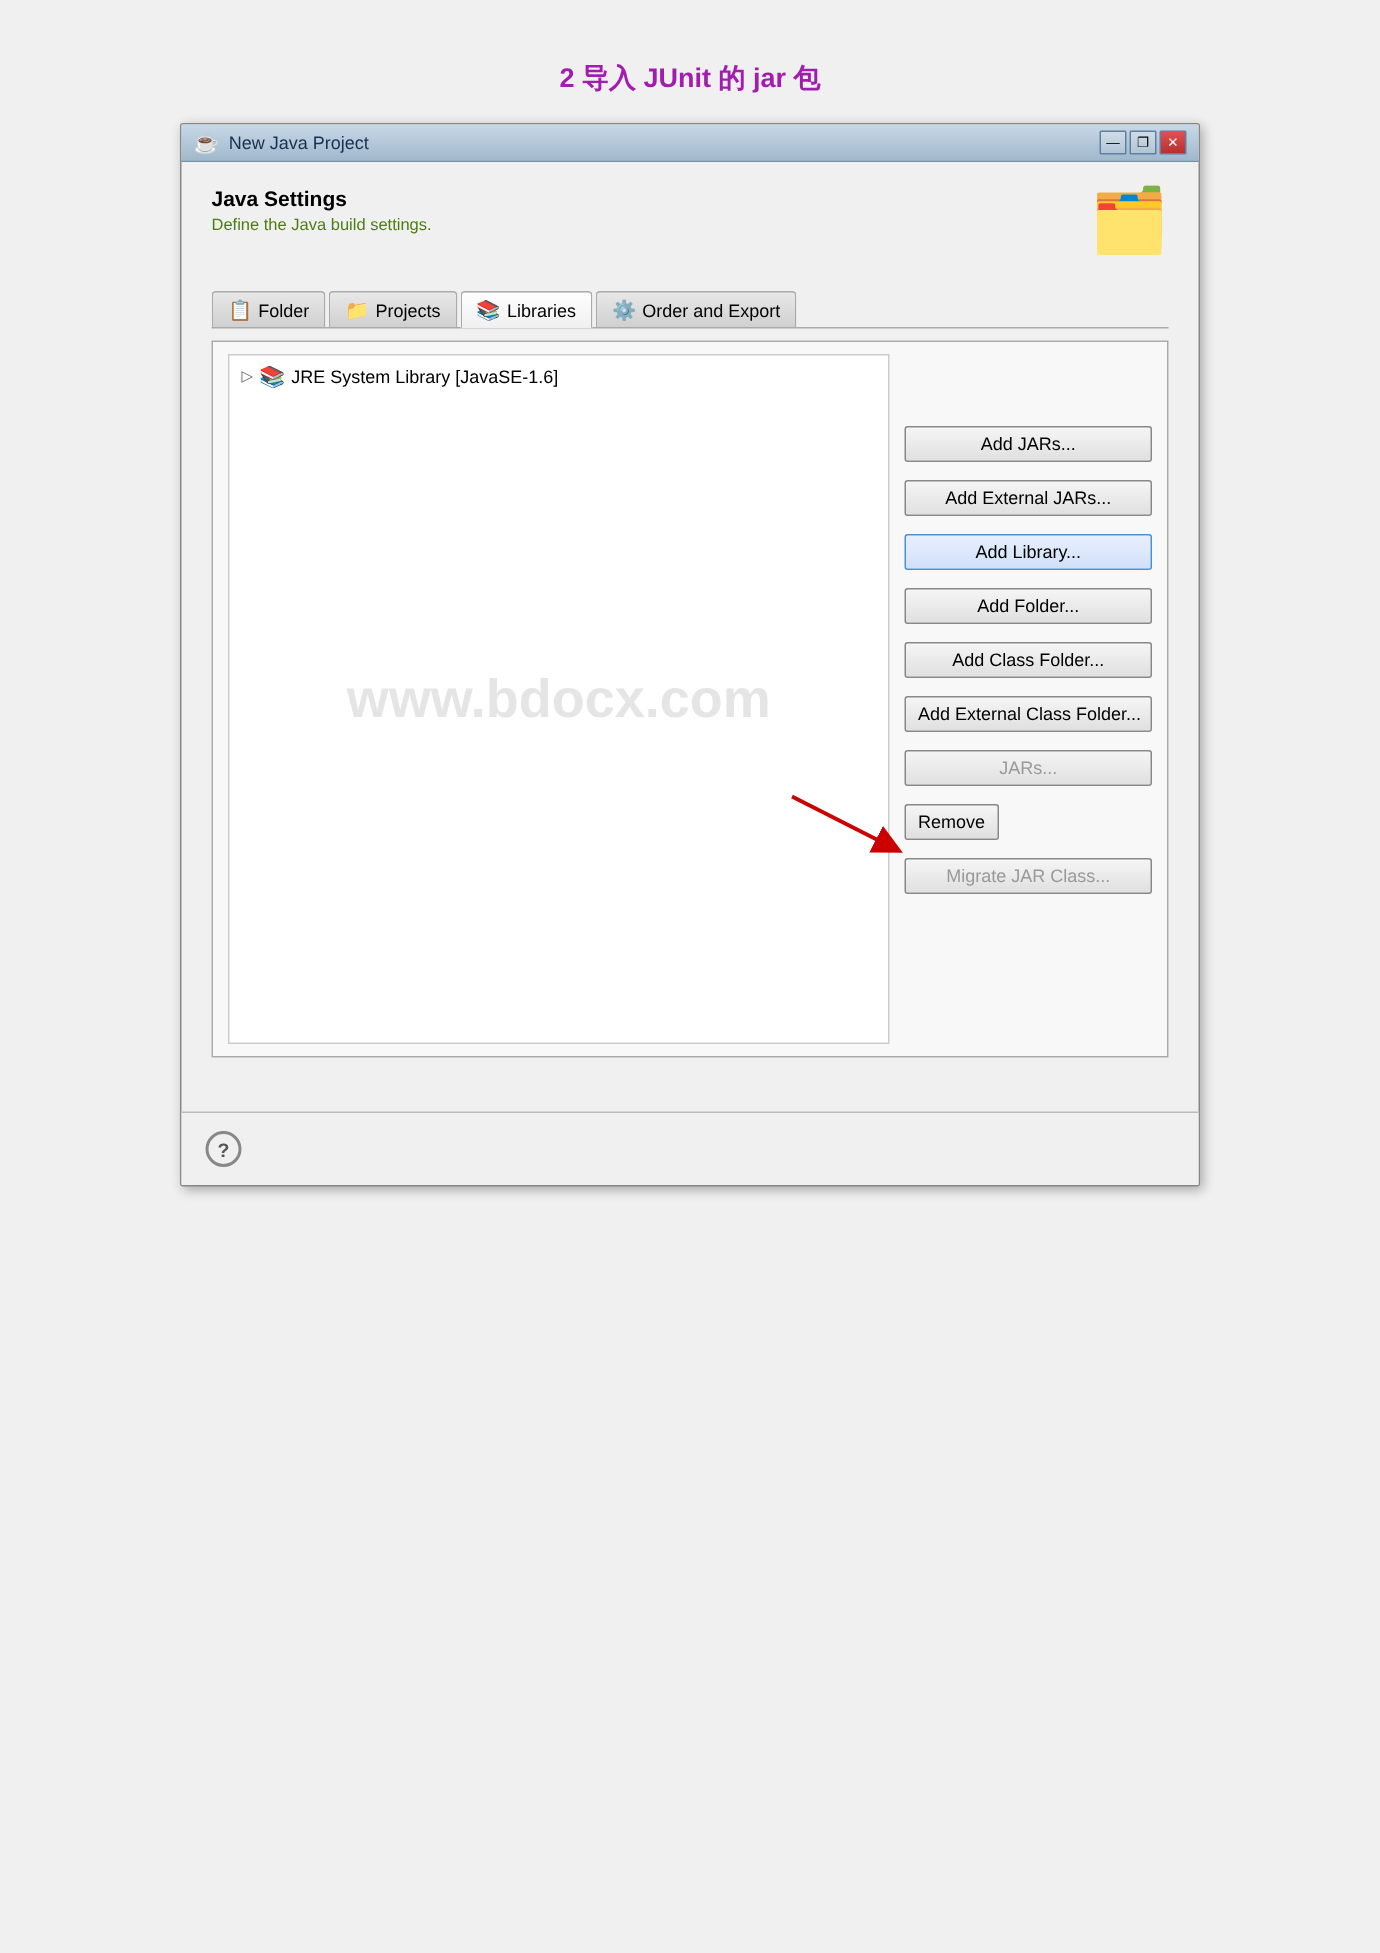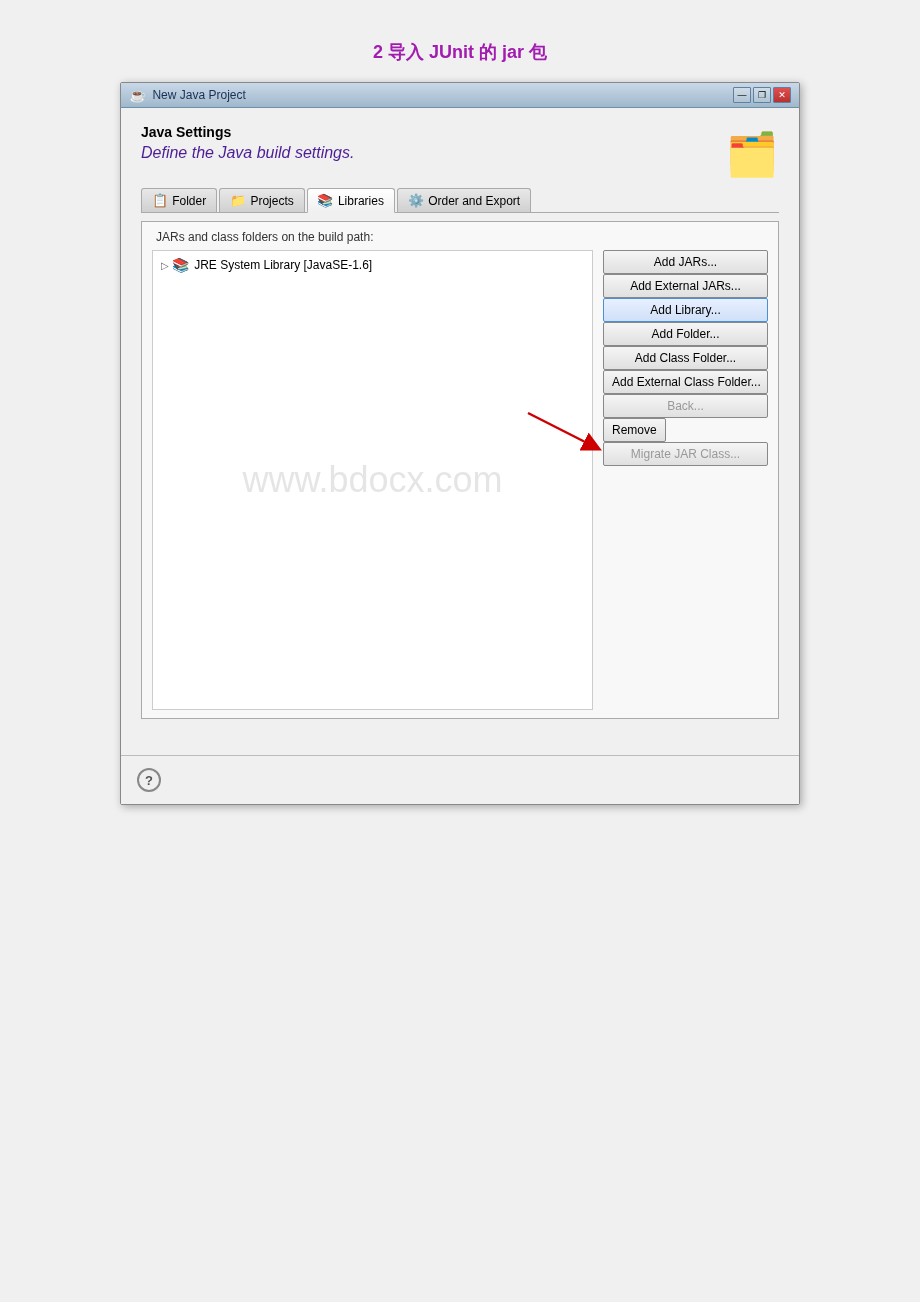--- a/index.html
+++ b/index.html
@@ -82,24 +82,23 @@
       padding: 16px 20px;
     }
 
     .section-title {
       font-size: 14px;
       font-weight: bold;
       margin-bottom: 4px;
     }
 
     .section-subtitle {
-      font-size: 16px;
-      color: #4c1d95;
+      font-size: 11px;
+      color: #4d7c0f;
       margin-bottom: 14px;
-      font-style: italic;
     }
 
     .tabs-container {
       display: flex;
       border-bottom: 1px solid #aaa;
       margin-bottom: 8px;
       background: transparent;
     }
 
     .tab {
@@ -152,29 +151,30 @@
 
     .watermark {
       position: absolute;
       top: 50%;
       left: 50%;
       transform: translate(-50%, -50%);
       font-size: 36px;
       color: #ccc;
       white-space: nowrap;
       pointer-events: none;
-      font-weight: normal;
+      font-weight: bold;
       opacity: 0.5;
     }
 
     .btn-panel {
       display: flex;
       flex-direction: column;
-      gap: 0;
+      gap: 12px;
       width: 165px;
+      margin-top: 48px;
     }
 
     .action-btn {
       padding: 4px 8px;
       border: 1px solid #888;
       background: linear-gradient(to bottom, #f5f5f5, #e0e0e0);
       cursor: pointer;
       font-size: 12px;
       text-align: center;
       border-radius: 2px;
@@ -256,21 +256,21 @@
       <span class="title-bar-text">New Java Project</span>
     </div>
     <div class="title-bar-buttons">
       <div class="tb-btn">—</div>
       <div class="tb-btn">❐</div>
       <div class="tb-btn close">✕</div>
     </div>
   </div>
 
   <div class="window-content">
-    <div style="display:flex; justify-content:space-between; align-items:flex-end; margin-bottom:12px;">
+    <div style="display:flex; justify-content:space-between; align-items:center; margin-bottom:24px;">
       <div>
         <div class="section-title">Java Settings</div>
         <div class="section-subtitle">Define the Java build settings.</div>
       </div>
       <span style="font-size:42px; line-height:1;">🗂️</span>
     </div>
 
     <div class="tabs-container">
       <div class="tab">
         <span class="tab-icon">📋</span>
@@ -284,40 +284,39 @@
         <span class="tab-icon">📚</span>
         <span>Libraries</span>
       </div>
       <div class="tab">
         <span class="tab-icon">⚙️</span>
         <span>Order and Export</span>
       </div>
     </div>
 
     <div style="border:1px solid #aaa; background:#f8f8f8; padding:8px 10px;">
-      <div class="build-description">JARs and class folders on the build path:</div>
       <div style="display:flex; gap:10px; position:relative;">
 
         <div class="build-list">
           <div class="jre-item">
             <span class="tree-arrow">▷</span>
             <span class="jre-icon">📚</span>
             <span>JRE System Library [JavaSE-1.6]</span>
           </div>
           <div class="watermark">www.bdocx.com</div>
         </div>
 
         <div class="btn-panel">
           <button class="action-btn">Add JARs...</button>
           <button class="action-btn">Add External JARs...</button>
           <button class="action-btn active-highlight">Add Library...</button>
           <button class="action-btn">Add Folder...</button>
           <button class="action-btn">Add Class Folder...</button>
           <button class="action-btn">Add External Class Folder...</button>
-          <button class="action-btn disabled">Back...</button>
+          <button class="action-btn disabled">JARs...</button>
 
           <div style="position:relative;">
             <button class="action-btn">Remove</button>
             
             <svg width="80" height="50" style="position:absolute; right:100%; top:-10px; pointer-events:none;">
               <defs>
                 <marker id="arrowhead" markerWidth="8" markerHeight="8" refX="4" refY="4" orient="auto">
                   <polygon points="0 0, 8 4, 0 8" fill="#cc0000"></polygon>
                 </marker>
               </defs>

